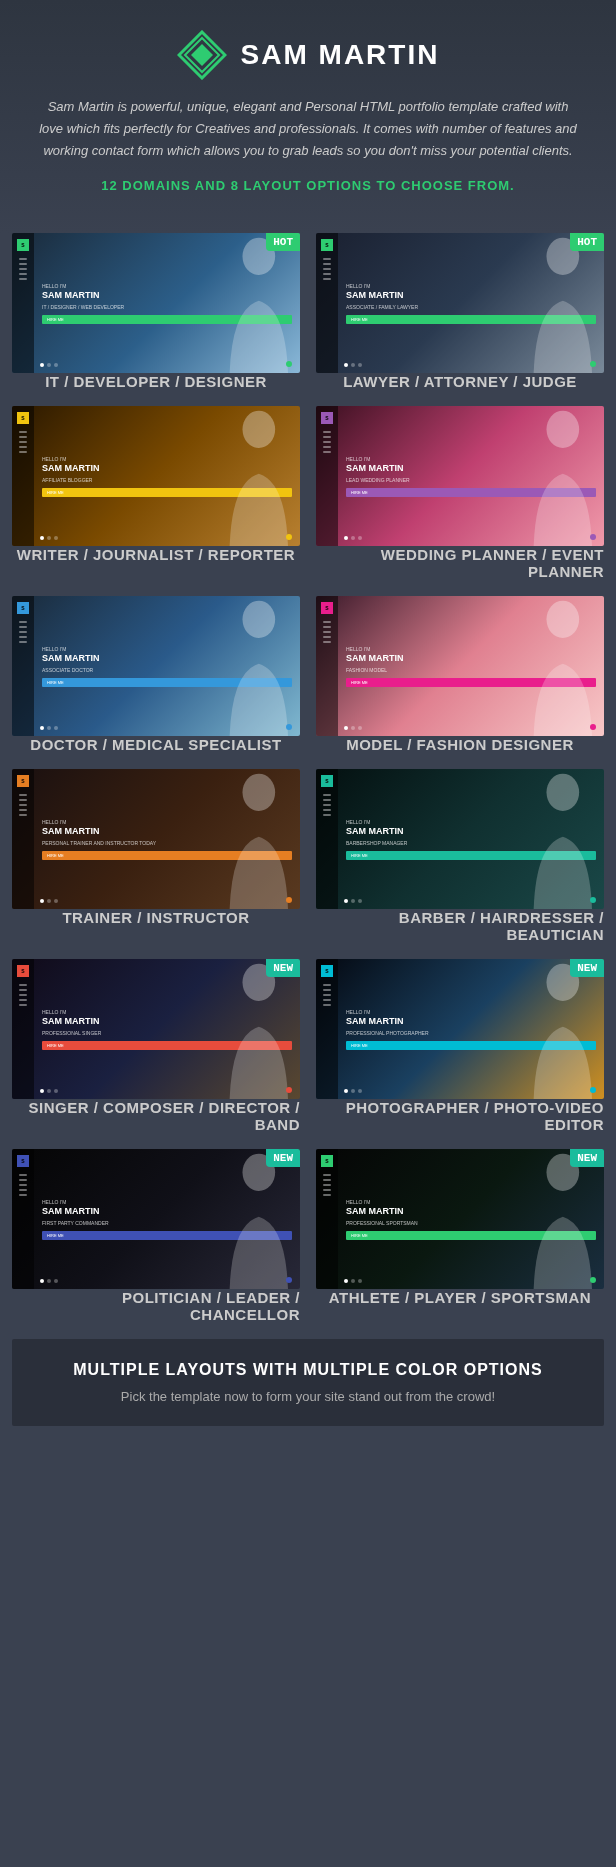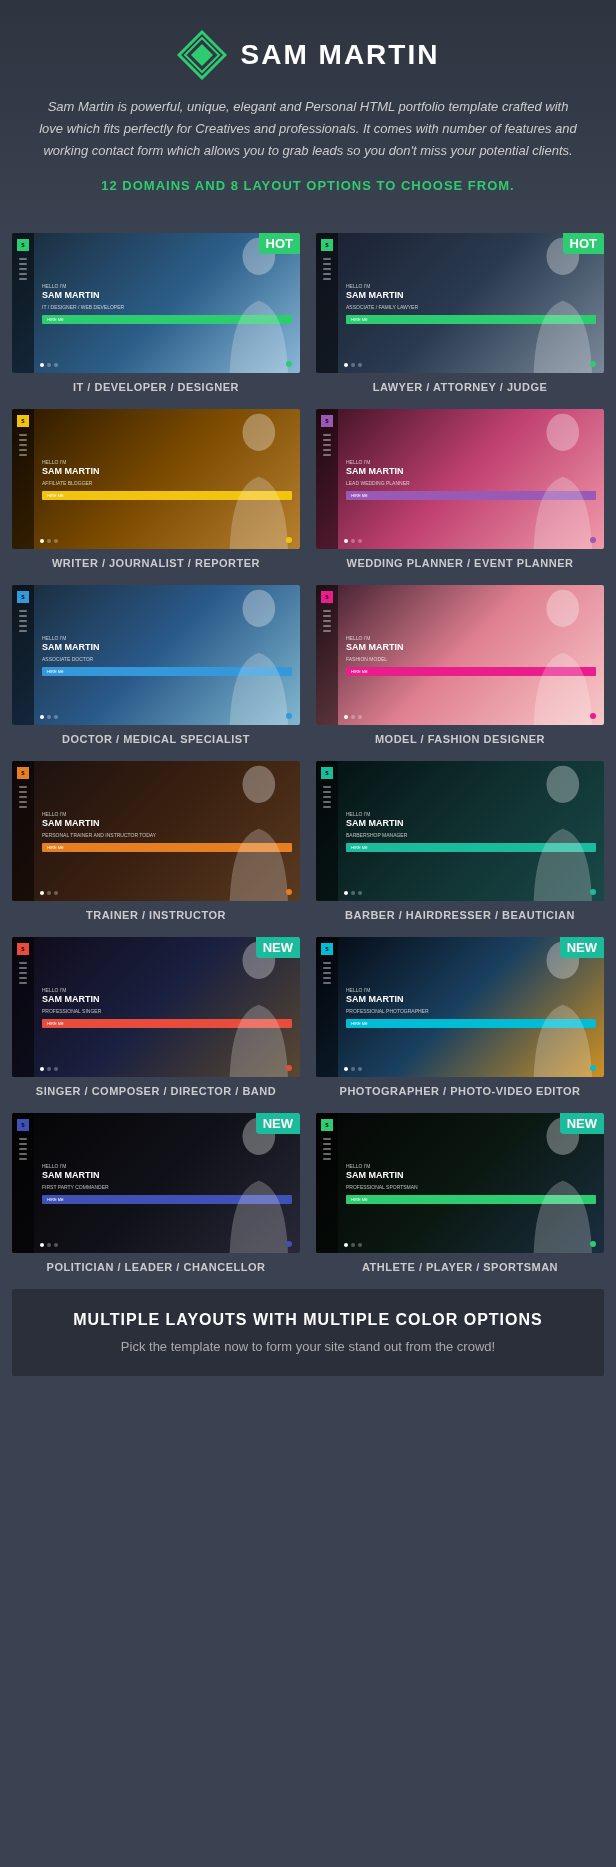--- a/index.html
+++ b/index.html
@@ -161,37 +161,37 @@
       align-items: flex-end;
       justify-content: flex-end;
       overflow: hidden;
     }
 
     
     .badge {
       position: absolute;
       top: 0;
       right: 0;
-      font-size: 13px;
+      font-size: 11px;
       font-weight: 900;
       color: #fff;
       padding: 3px 7px;
       border-radius: 0 0 0 4px;
       z-index: 10;
+      font-family: Liberation Mono, monospace;
     }
     .badge-hot { background: #2ecc71; }
     .badge-new { background: #1abc9c; }
 
     .card-label {
-      margin-top: 8px;
-      font-size: 11px;
+      font-size: 15px;
       font-weight: 700;
       color: #ccc;
       letter-spacing: 0.5px;
-      text-align: left;
+      text-align: right;
       text-transform: uppercase;
     }
 
     
     .bottom-section {
       background: #2a2f3a;
       margin: 16px 12px 0;
       padding: 22px 20px;
       text-align: center;
       border-radius: 2px;

